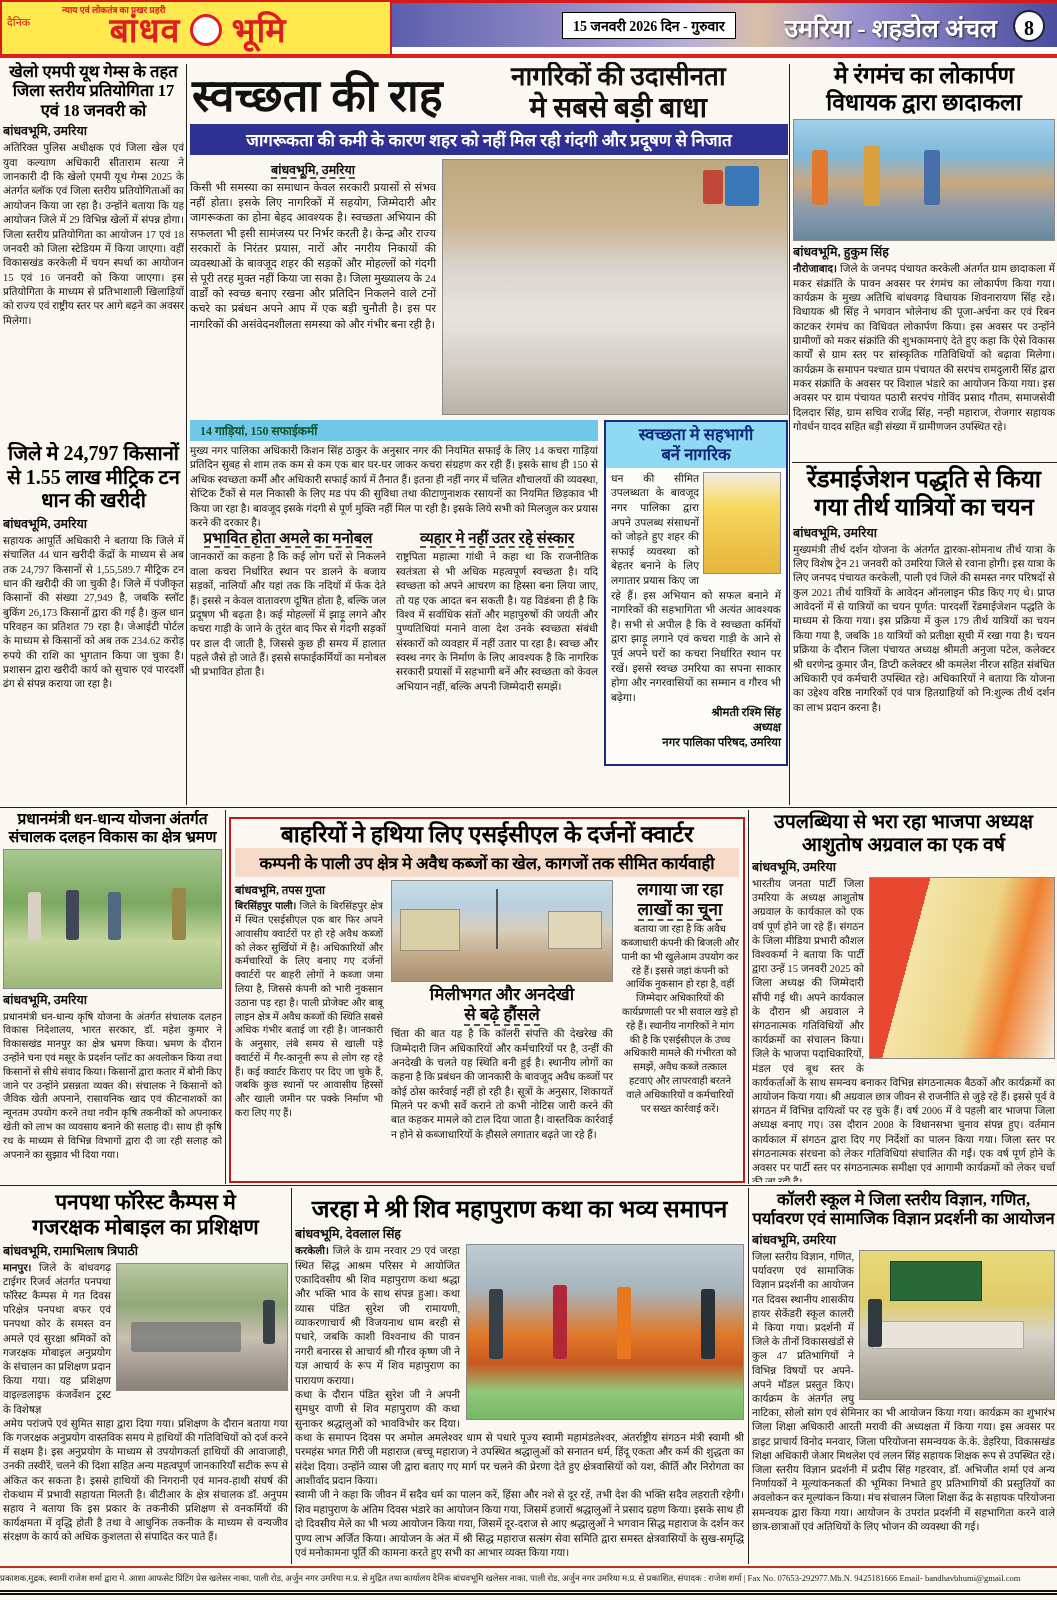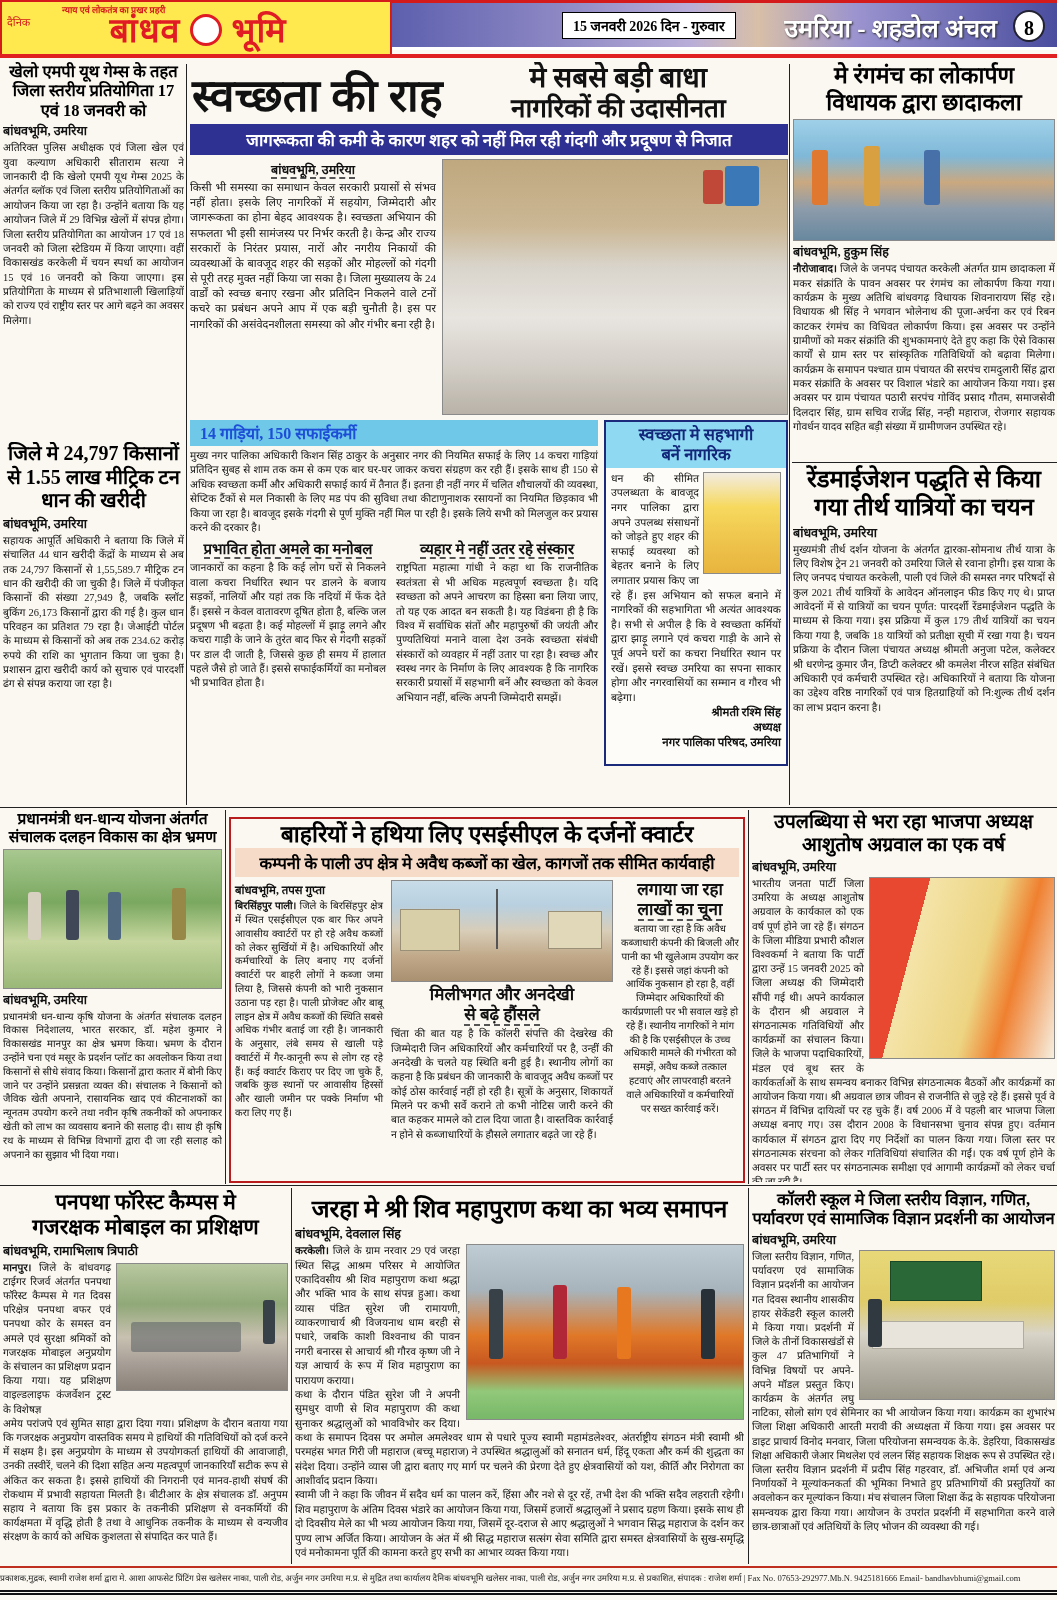--- a/index.html
+++ b/index.html
@@ -26,21 +26,21 @@
   .byline.ctr{text-align:center;}
   .dashline{border-bottom:2px dashed #555;}
   .body{font-size:10.4px;line-height:1.38;text-align:justify;color:#141414;}
   .dl{font-weight:bold;}
   .p{border:1px solid #8a8a8a;box-sizing:border-box;position:relative;}
   .sechead{font-weight:bold;font-size:15px;text-align:center;line-height:1.15;}
   .vr{position:absolute;width:1px;background:#222;}
   .hr{position:absolute;height:1px;background:#222;}
   
   .strap-blue{background:#2e3192;color:#fff;font-weight:bold;font-size:17px;text-align:center;padding:4px 2px;}
-  .band-cyan{background:#6fc8e8;color:#1d4ed8;font-weight:bold;font-size:16px;padding:2px 10px;}
+  .band-cyan{background:#6fc8e8;color:#14532d;font-weight:bold;font-size:12px;padding:2px 10px;}
   .cyan-box{border:2px solid #1b2a7a;background:#fdfcf8;}
   .cyan-box-h{background:#8fd9f2;color:#12267a;font-weight:bold;font-size:16.5px;text-align:center;line-height:1.2;padding:3px 0;}
   .sign{font-weight:bold;font-size:11.5px;text-align:right;line-height:1.3;}
   .strap-pink{background:#f6dcc8;color:#000;font-weight:bold;font-size:16.5px;text-align:center;padding:3px 2px;}
   
   .foot-redline{position:absolute;left:0;top:1566px;width:1057px;height:2px;background:#c03020;}
   .footer-text{position:absolute;left:0;top:1572px;width:1057px;text-align:left;font-size:8.6px;color:#222;}
   .foot-blackline{position:absolute;left:0;top:1590px;width:1057px;height:5px;border-top:2px solid #111;border-bottom:2px solid #111;box-sizing:border-box;}
 </style>
 </head>
@@ -83,42 +83,42 @@
   <div class="art" style="left:3px;top:442px;width:181px;height:362px;">
     <div class="hl" style="font-size:20px;">जिले मे 24,797 किसानों से 1.55 लाख मीट्रिक टन धान की खरीदी</div>
     <div class="byline">बांधवभूमि, उमरिया</div>
     <div class="body">सहायक आपूर्ति अधिकारी ने बताया कि जिले में संचालित 44 धान खरीदी केंद्रों के माध्यम से अब तक 24,797 किसानों से 1,55,589.7 मीट्रिक टन धान की खरीदी की जा चुकी है। जिले में पंजीकृत किसानों की संख्या 27,949 है, जबकि स्लॉट बुकिंग 26,173 किसानों द्वारा की गई है। कुल धान परिवहन का प्रतिशत 79 रहा है। जेआईटी पोर्टल के माध्यम से किसानों को अब तक 234.62 करोड़ रुपये की राशि का भुगतान किया जा चुका है। प्रशासन द्वारा खरीदी कार्य को सुचारु एवं पारदर्शी ढंग से संपन्न कराया जा रहा है।</div>
   </div>
 
   <div class="art" style="left:190px;top:62px;width:598px;height:743px;">
     <div style="display:flex;align-items:center;">
       <div style="font-size:45px;font-weight:bold;white-space:nowrap;line-height:1;padding:8px 6px 2px 2px;">स्वच्छता की राह</div>
       <div style="flex:1;text-align:center;">
+        <div style="font-size:26px;font-weight:bold;line-height:1.15;">नागरिकों की उदासीनता</div>
         <div style="font-size:28px;font-weight:bold;line-height:1.15;">मे सबसे बड़ी बाधा</div>
-        <div style="font-size:26px;font-weight:bold;line-height:1.15;">नागरिकों की उदासीनता</div>
       </div>
     </div>
     <div class="strap-blue">जागरूकता की कमी के कारण शहर को नहीं मिल रही गंदगी और प्रदूषण से निजात</div>
 
     <div style="display:flex;gap:6px;margin-top:4px;height:256px;">
       <div style="width:246px;">
         <div class="byline ctr"><span class="dashline">बांधवभूमि, उमरिया</span></div>
         <div class="body" style="font-size:11px;">किसी भी समस्या का समाधान केवल सरकारी प्रयासों से संभव नहीं होता। इसके लिए नागरिकों में सहयोग, जिम्मेदारी और जागरूकता का होना बेहद आवश्यक है। स्वच्छता अभियान की सफलता भी इसी सामंजस्य पर निर्भर करती है। केन्द्र और राज्य सरकारों के निरंतर प्रयास, नारों और नगरीय निकायों की व्यवस्थाओं के बावजूद शहर की सड़कों और मोहल्लों को गंदगी से पूरी तरह मुक्त नहीं किया जा सका है। जिला मुख्यालय के 24 वार्डों को स्वच्छ बनाए रखना और प्रतिदिन निकलने वाले टनों कचरे का प्रबंधन अपने आप में एक बड़ी चुनौती है। इस पर नागरिकों की असंवेदनशीलता समस्या को और गंभीर बना रही है।</div>
       </div>
       <div class="p" style="flex:1;background:linear-gradient(180deg,#bfa87f 0%,#cbb794 26%,#d9d4cb 42%,#e8e5e0 62%,#d2cdc5 82%,#b8b2a8 100%);">
         <div style="position:absolute;right:28px;top:6px;width:34px;height:40px;background:#3a78b8;border-radius:3px;"></div>
         <div style="position:absolute;right:64px;top:10px;width:20px;height:34px;background:#c04838;border-radius:3px;"></div>
       </div>
     </div>
 
     <div style="display:flex;gap:6px;margin-top:5px;">
       <div style="width:408px;">
         <div class="band-cyan">14 गाड़ियां, 150 सफाईकर्मी</div>
         <div class="body" style="margin-top:3px;">मुख्य नगर पालिका अधिकारी किशन सिंह ठाकुर के अनुसार नगर की नियमित सफाई के लिए 14 कचरा गाड़ियां प्रतिदिन सुबह से शाम तक कम से कम एक बार घर-घर जाकर कचरा संग्रहण कर रही हैं। इसके साथ ही 150 से अधिक स्वच्छता कर्मी और अधिकारी सफाई कार्य में तैनात हैं। इतना ही नहीं नगर में चलित शौचालयों की व्यवस्था, सेप्टिक टैंकों से मल निकासी के लिए मड पंप की सुविधा तथा कीटाणुनाशक रसायनों का नियमित छिड़काव भी किया जा रहा है। बावजूद इसके गंदगी से पूर्ण मुक्ति नहीं मिल पा रही है। इसके लिये सभी को मिलजुल कर प्रयास करने की दरकार है।</div>
-        <div style="display:flex;gap:10px;margin-top:6px;">
+        <div style="display:flex;gap:10px;">
           <div style="width:196px;">
             <div class="sechead"><span class="dashline">प्रभावित होता अमले का मनोबल</span></div>
             <div class="body" style="margin-top:3px;">जानकारों का कहना है कि कई लोग घरों से निकलने वाला कचरा निर्धारित स्थान पर डालने के बजाय सड़कों, नालियों और यहां तक कि नदियों में फेंक देते हैं। इससे न केवल वातावरण दूषित होता है, बल्कि जल प्रदूषण भी बढ़ता है। कई मोहल्लों में झाड़ू लगने और कचरा गाड़ी के जाने के तुरंत बाद फिर से गंदगी सड़कों पर डाल दी जाती है, जिससे कुछ ही समय में हालात पहले जैसे हो जाते हैं। इससे सफाईकर्मियों का मनोबल भी प्रभावित होता है।</div>
           </div>
           <div style="flex:1;">
             <div class="sechead"><span class="dashline">व्यहार मे नहीं उतर रहे संस्कार</span></div>
             <div class="body" style="margin-top:3px;">राष्ट्रपिता महात्मा गांधी ने कहा था कि राजनीतिक स्वतंत्रता से भी अधिक महत्वपूर्ण स्वच्छता है। यदि स्वच्छता को अपने आचरण का हिस्सा बना लिया जाए, तो यह एक आदत बन सकती है। यह विडंबना ही है कि विश्व में सर्वाधिक संतों और महापुरुषों की जयंती और पुण्यतिथियां मनाने वाला देश उनके स्वच्छता संबंधी संस्कारों को व्यवहार में नहीं उतार पा रहा है। स्वच्छ और स्वस्थ नगर के निर्माण के लिए आवश्यक है कि नागरिक सरकारी प्रयासों में सहभागी बनें और स्वच्छता को केवल अभियान नहीं, बल्कि अपनी जिम्मेदारी समझें।</div>
           </div>
         </div>
       </div>

